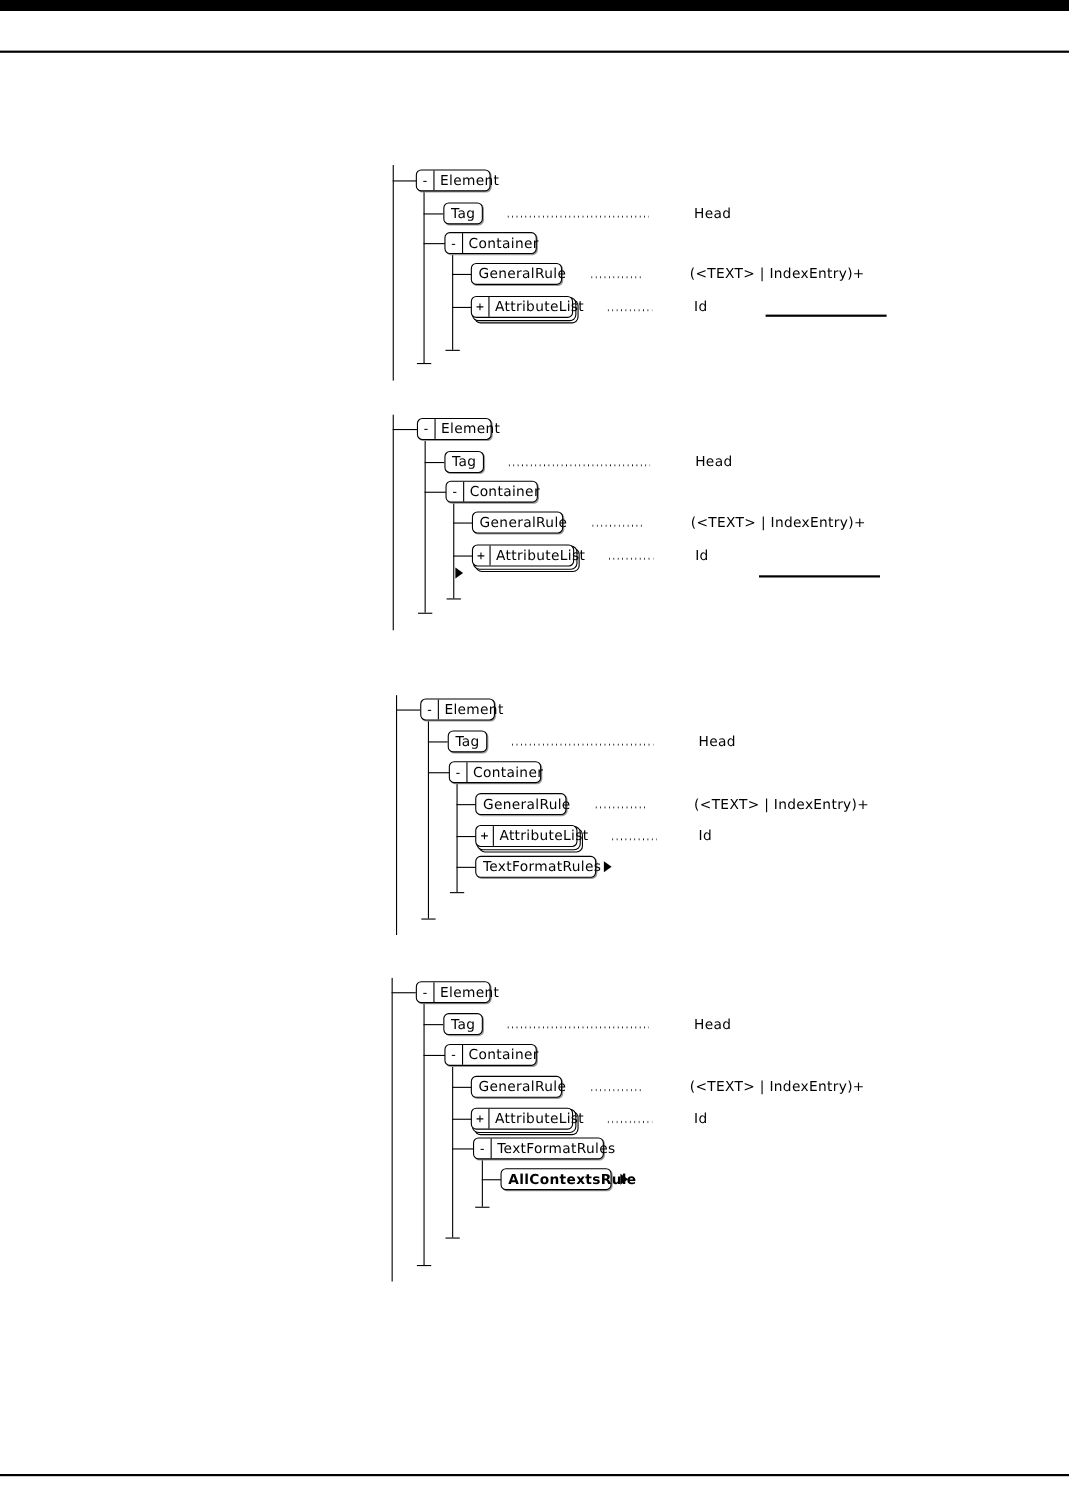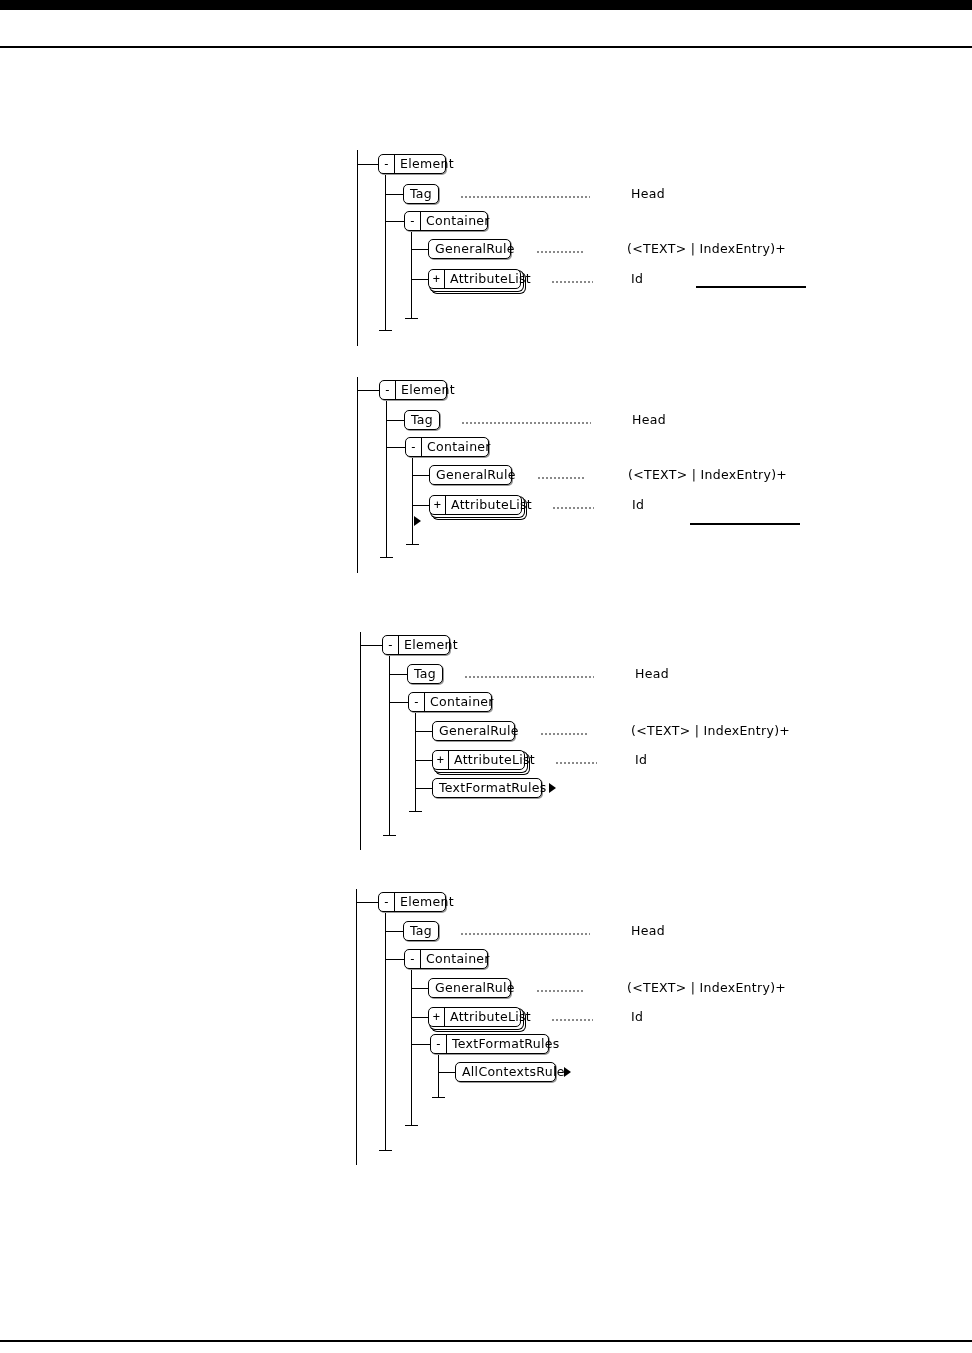--- a/index.html
+++ b/index.html
@@ -337,21 +337,21 @@
   <div class="node stacked" style="left:428px; top:1007px; width:93px;">
     <span class="expander">+</span>
     <span class="label">AttributeList</span>
   </div>
 
   <div class="node" style="left:430px; top:1034px; width:119px;">
     <span class="expander">-</span>
     <span class="label">TextFormatRules</span>
   </div>
 
-  <div class="node no-exp" style="left:455px; top:1062px; width:101px;">
+  <div class="node no-exp" style="left:455px; top:1062px; width:101px;font-weight:bold;">
     <span class="label">AllContextsRule</span>
   </div>
   <div class="tri" style="left:564px; top:1067px;"></div>
 
   <div class="leader" style="left:460px; top:933px; width:130px;"></div>
   <div class="leader" style="left:536px; top:990px; width:48px;"></div>
   <div class="leader" style="left:551px; top:1019px; width:42px;"></div>
 
   <div class="value" style="left:631px; top:925px;">Head</div>
   <div class="value" style="left:627px; top:982px;">(&lt;TEXT&gt; | IndexEntry)+</div>

